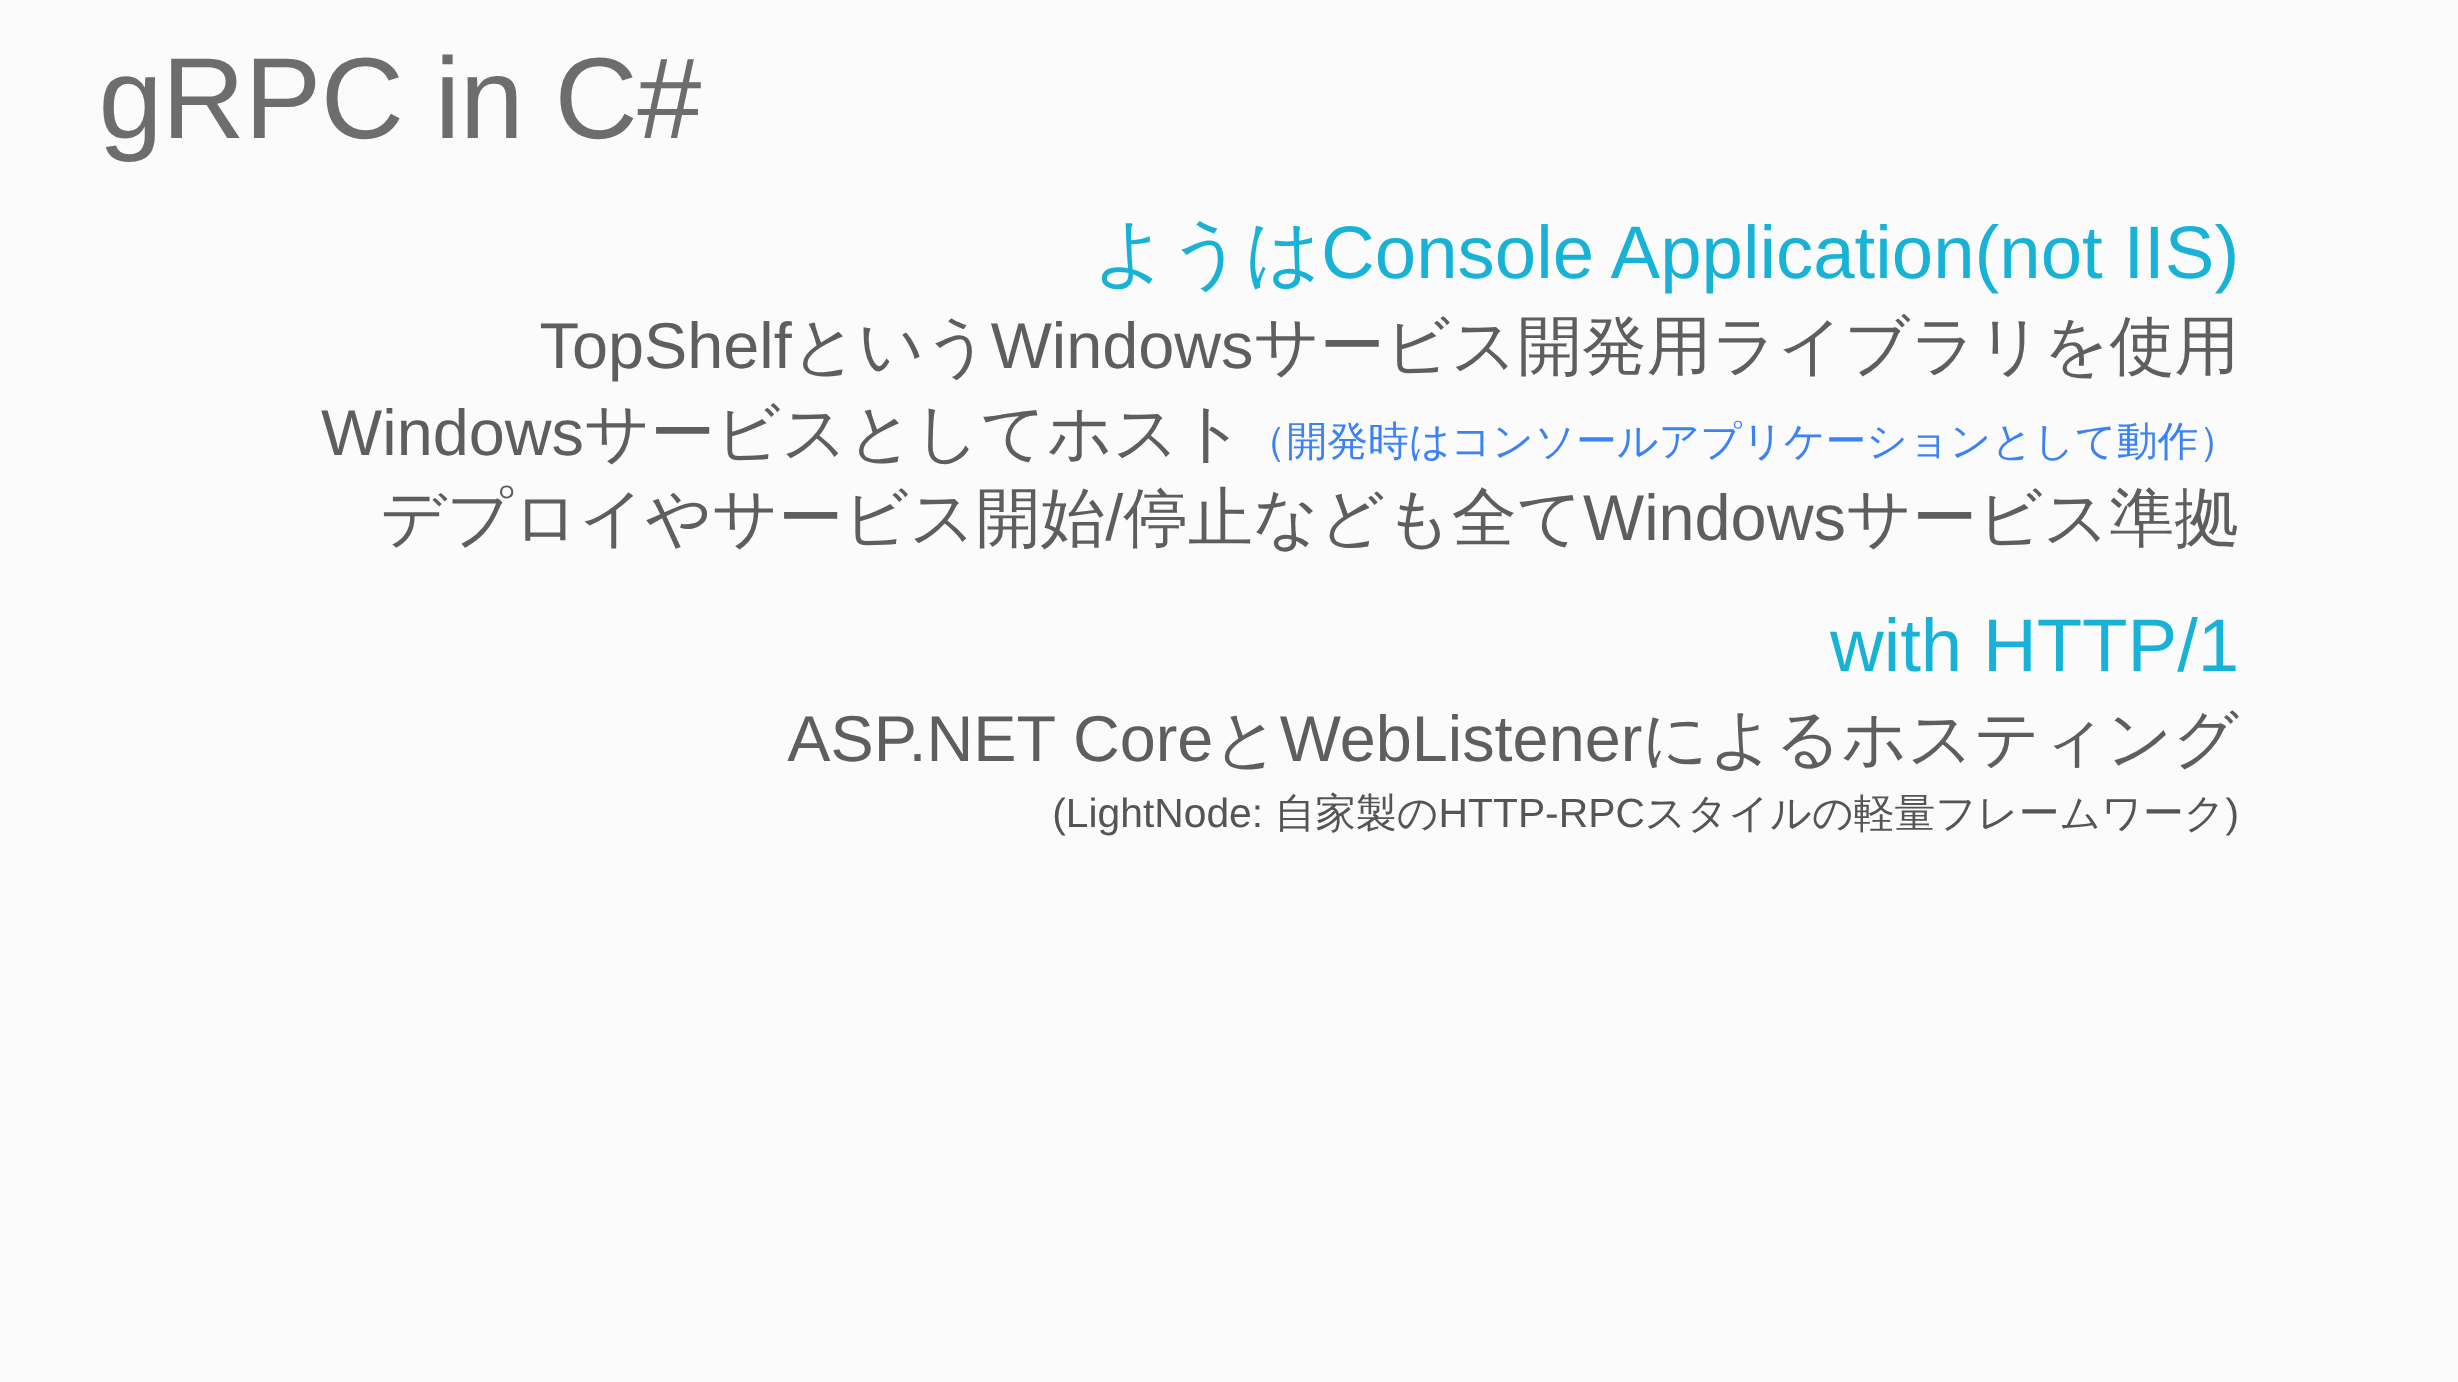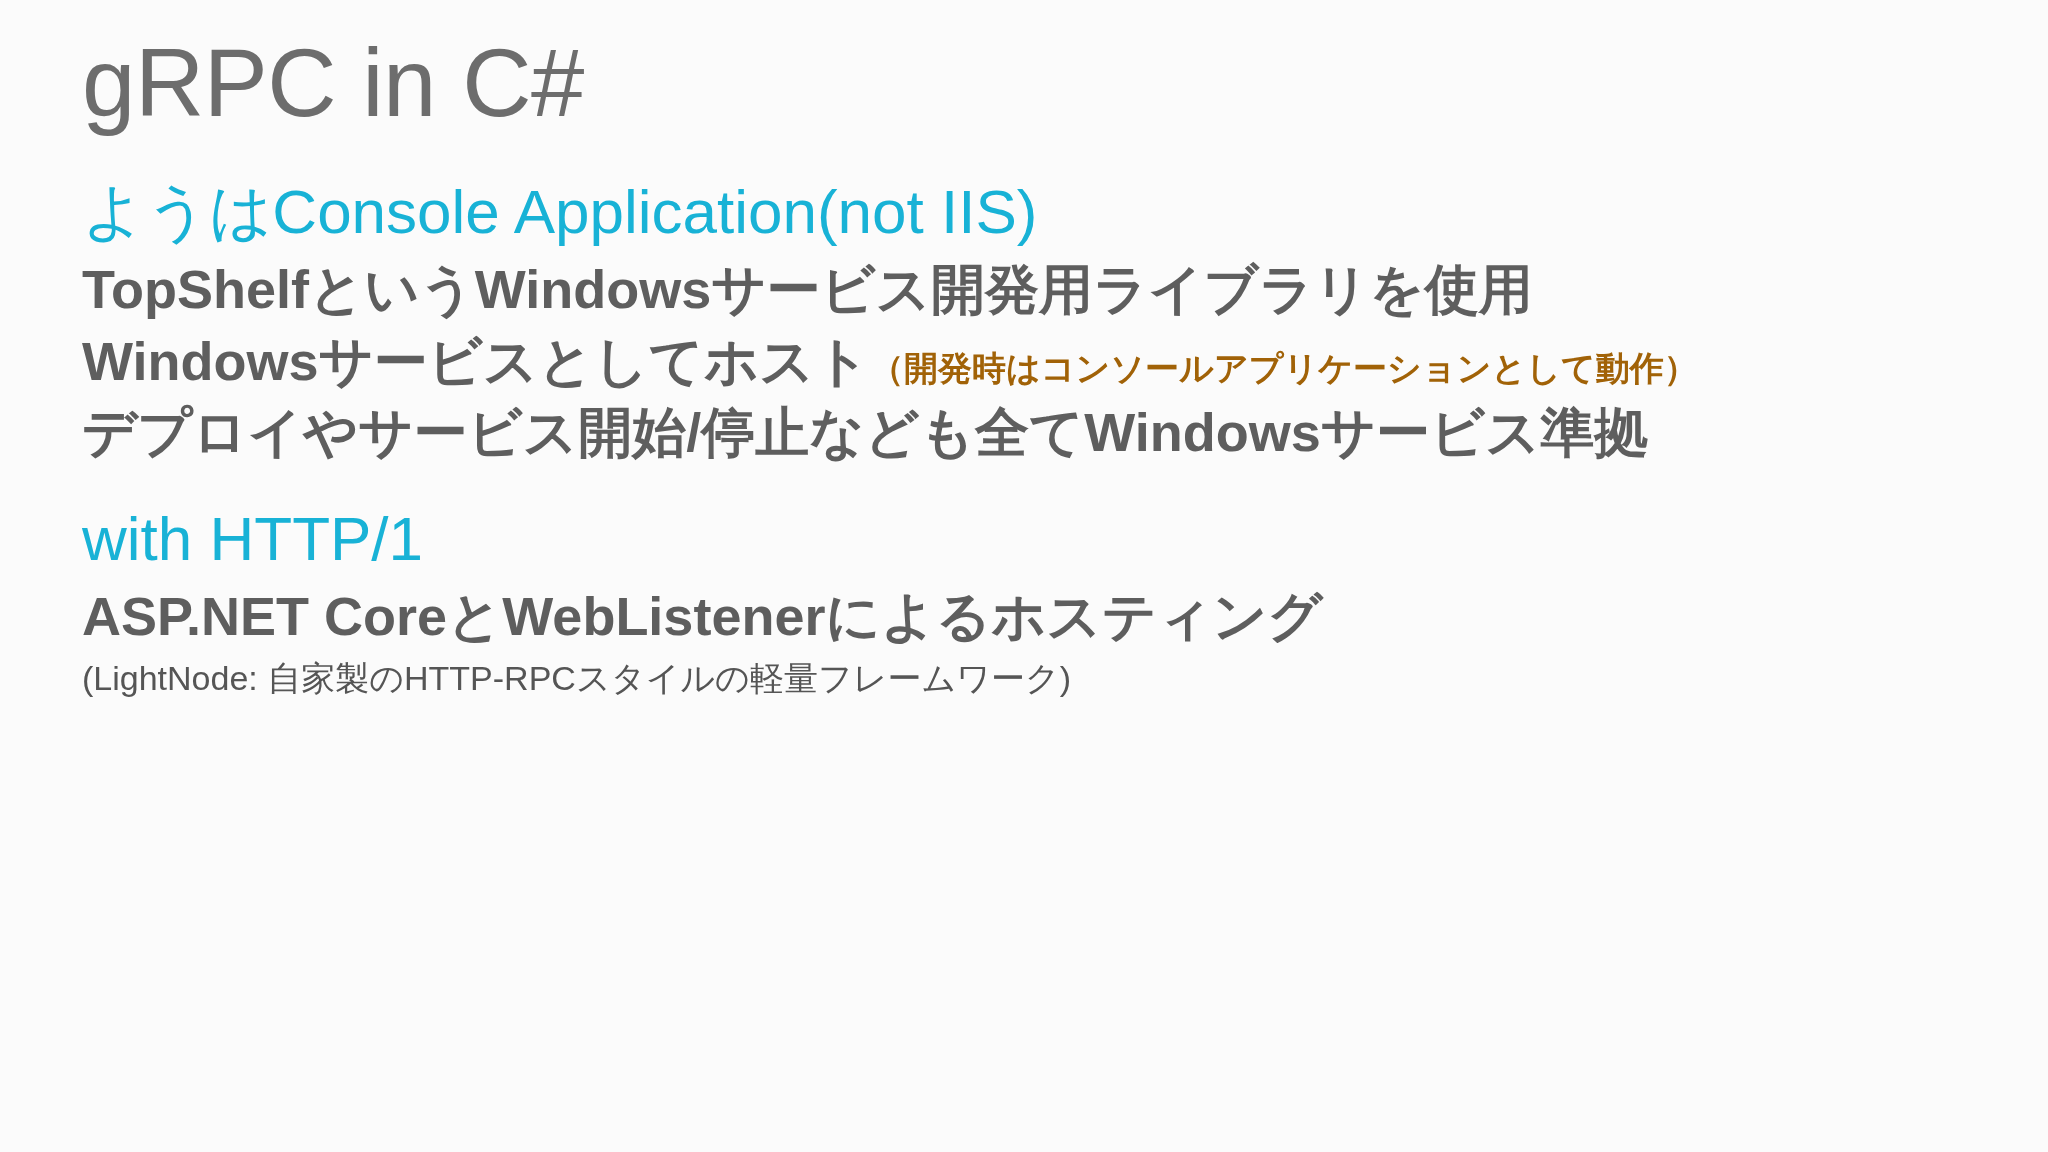--- a/index.html
+++ b/index.html
@@ -25,39 +25,40 @@
     font-size: 96px;
     font-weight: 400;
     color: #6d6d6d;
     letter-spacing: -0.5px;
     line-height: 1.15;
     margin: 0 0 34px 0;
     white-space: nowrap;
   }
   .section {
     margin-bottom: 8px;
+    text-align: right;
   }
   .section-heading {
     color: #18b2d6;
     font-size: 62px;
     font-weight: 400;
     line-height: 1.28;
     margin: 0 0 2px 0;
     white-space: nowrap;
   }
   .body-line {
     font-size: 54px;
-    font-weight: 700;
+    font-weight: 400;
     color: #5e5e5e;
     line-height: 1.33;
     white-space: nowrap;
   }
   .body-line .note {
     font-size: 34px;
-    color: #a16207;
+    color: #3b82f6;
   }
   .small-note {
     font-size: 34px;
     color: #555;
     line-height: 1.35;
     margin-top: 4px;
     white-space: nowrap;
   }
   .gap-1 { height: 22px; }
 </style>

